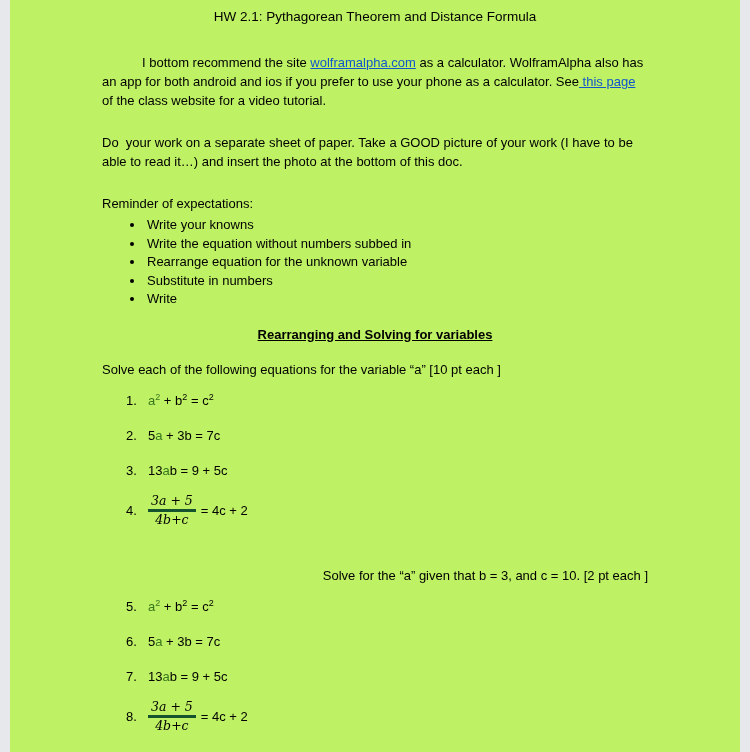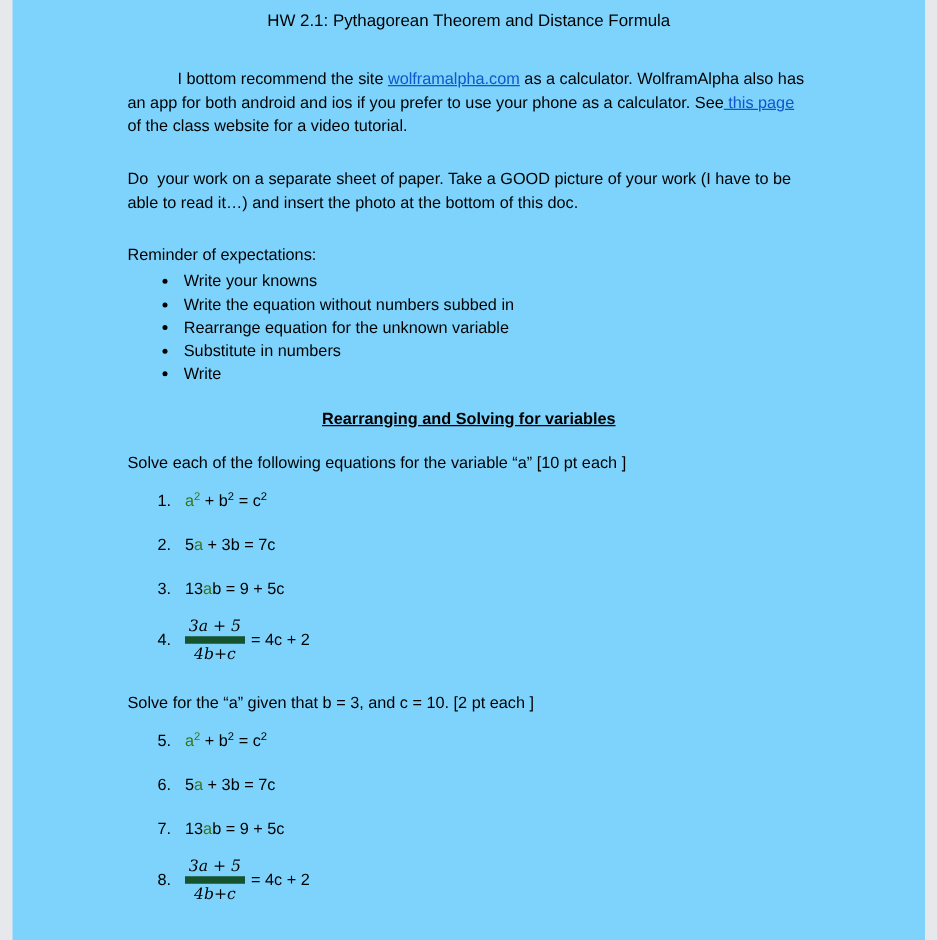--- a/index.html
+++ b/index.html
@@ -14,21 +14,21 @@
     color:#000;
     -webkit-font-smoothing:antialiased;
   }
   .canvas{
     width:750px;
     height:752px;
     overflow:hidden;
     background:#e7e8ec;
   }
   .page{
-    background:#7dd3fc;
+    background:#bef264;
     margin:0 10px;
     height:100%;
     padding:7px 92px 0 92px;
     font-size:13px;
     line-height:19px;
   }
   .title{
     font-size:13.5px;
     font-weight:400;
     text-align:center;
@@ -63,21 +63,22 @@
     margin:16px 0 0 0;
     text-align:center;
     font-weight:700;
     font-size:13px;
     text-decoration:underline;
   }
   .solve-line{
     margin:16px 0 0 0;
   }
   .solve-line-2{
-    margin:22px 0 0 0;
+    margin:39px 0 0 0;
+    text-align:right;
   }
   .prob{
     margin:16px 0 0 0;
     padding-left:24px;
   }
   .prob.first{
     margin-top:12px;
   }
   .pnum{
     display:inline-block;
@@ -99,21 +100,21 @@
     display:inline-flex;
     flex-direction:column;
     align-items:center;
     font-family:"DejaVu Serif",serif;
     font-style:italic;
     font-size:12.5px;
     line-height:14px;
   }
   .frac .fnum{
     padding:0 3px 1px 3px;
-    border-bottom:6px solid #14532d;
+    border-bottom:3px solid #14532d;
   }
   .frac .fden{
     padding-top:1px;
   }
   .frac-rhs{
     margin-left:5px;
   }
 </style>
 </head>
 <body>

